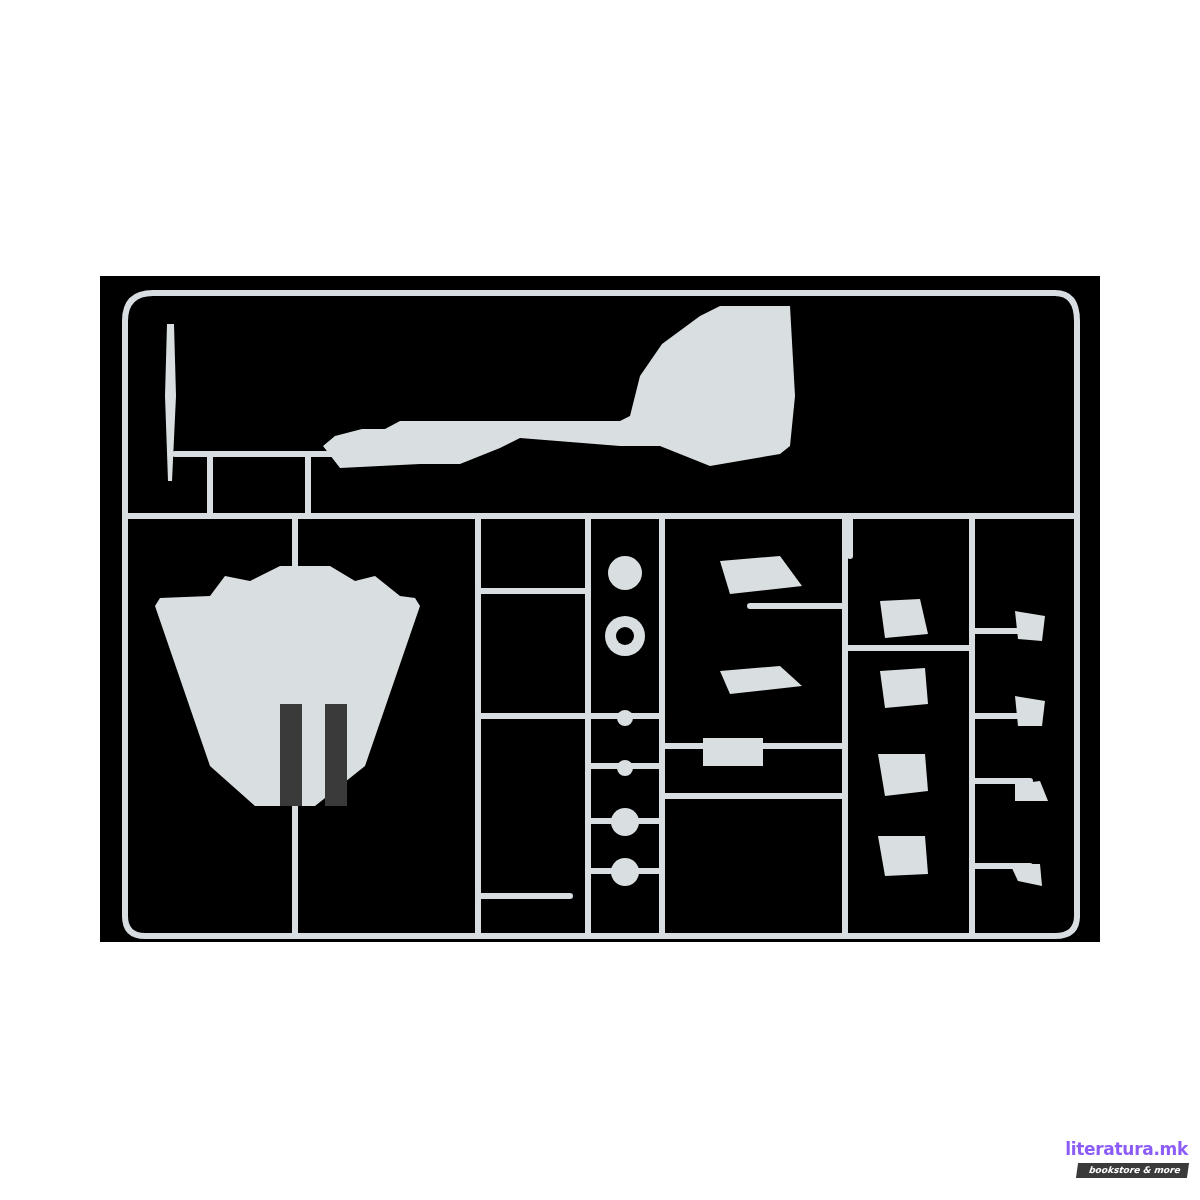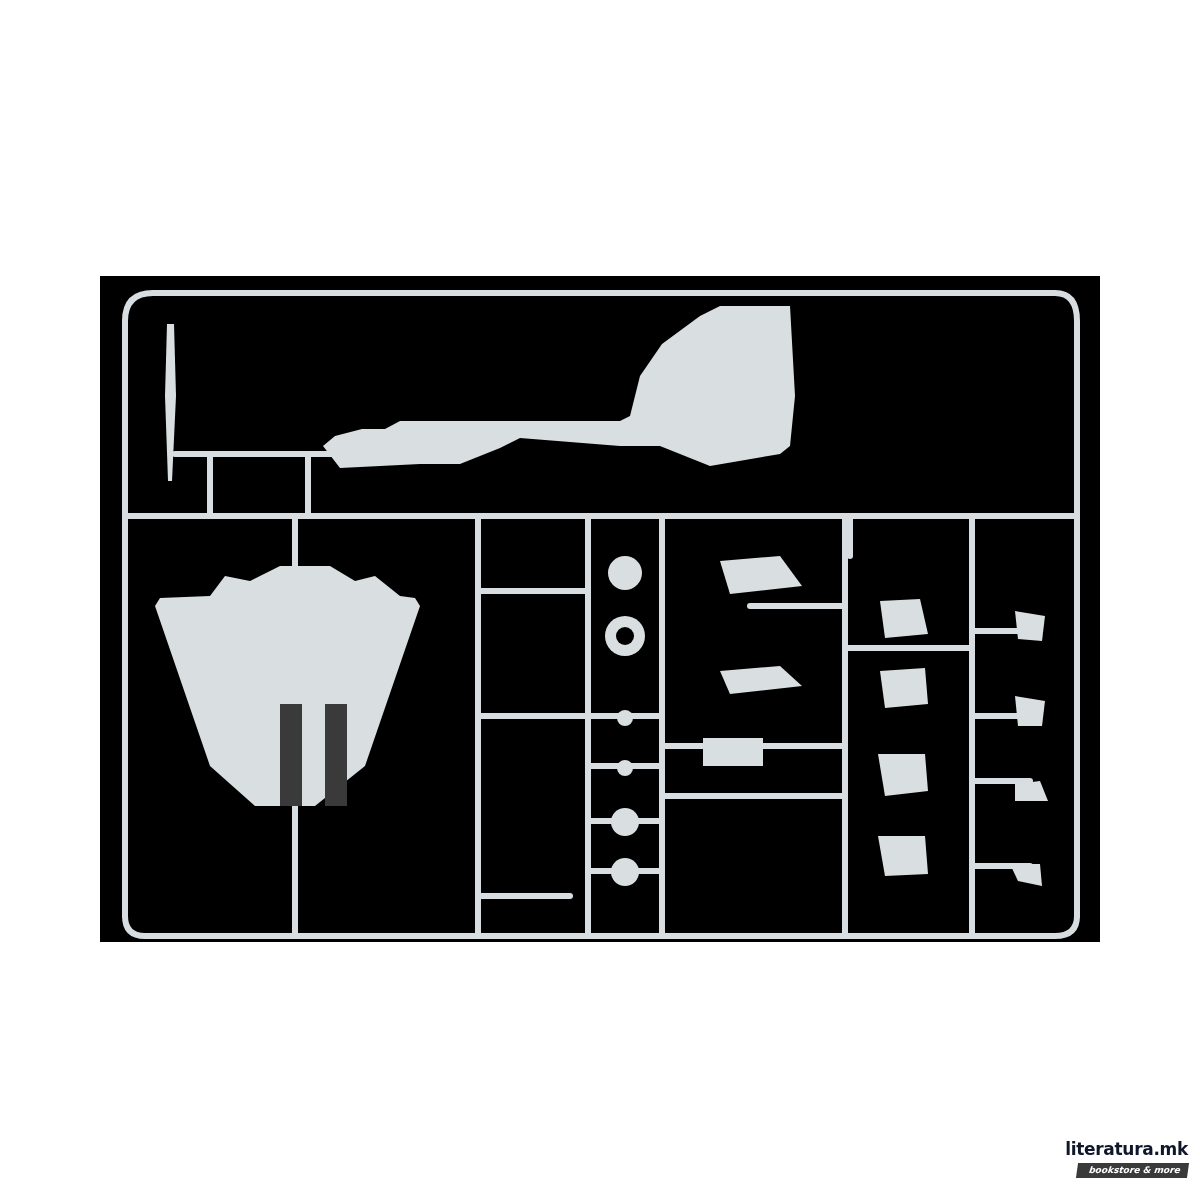--- a/index.html
+++ b/index.html
@@ -1,20 +1,20 @@
 <!DOCTYPE html>
 <html><head>
 <meta charset="utf-8">
 <style>
   html,body{margin:0;padding:0;background:#ffffff;}
   body{width:1200px;height:1200px;position:relative;overflow:hidden;font-family:"Liberation Sans",sans-serif;}
   .photo{position:absolute;left:100px;top:276px;width:1000px;height:666px;background:#000;}
   .photo svg{position:absolute;left:0;top:0;width:1000px;height:666px;}
   .wm{position:absolute;right:12px;top:1139px;width:146px;text-align:right;}
-  .wm-title{color:#0f172a;font-weight:bold;font-size:17px;letter-spacing:-0.3px;line-height:20px;font-family:"DejaVu Sans",sans-serif;}
+  .wm-title{color:#8b5cf6;font-weight:bold;font-size:17px;letter-spacing:-0.3px;line-height:20px;font-family:"DejaVu Sans",sans-serif;}
   .wm-tag{display:inline-block;background:#3a3a3a;color:#fff;font-style:italic;font-weight:bold;font-size:9px;padding:2px 8px 3px 12px;margin-top:1px;transform:skewX(-8deg);font-family:"DejaVu Sans",sans-serif;}
 </style>
 </head>
 <body>
 
 <div class="photo">
   <svg viewBox="0 0 1000 666">
     <g fill="none" stroke="#d7dde0" stroke-width="6" stroke-linecap="round">
 
       <path d="M25 640 L25 45 Q25 17 53 17 L955 17 Q977 17 977 45 L977 640"></path>

